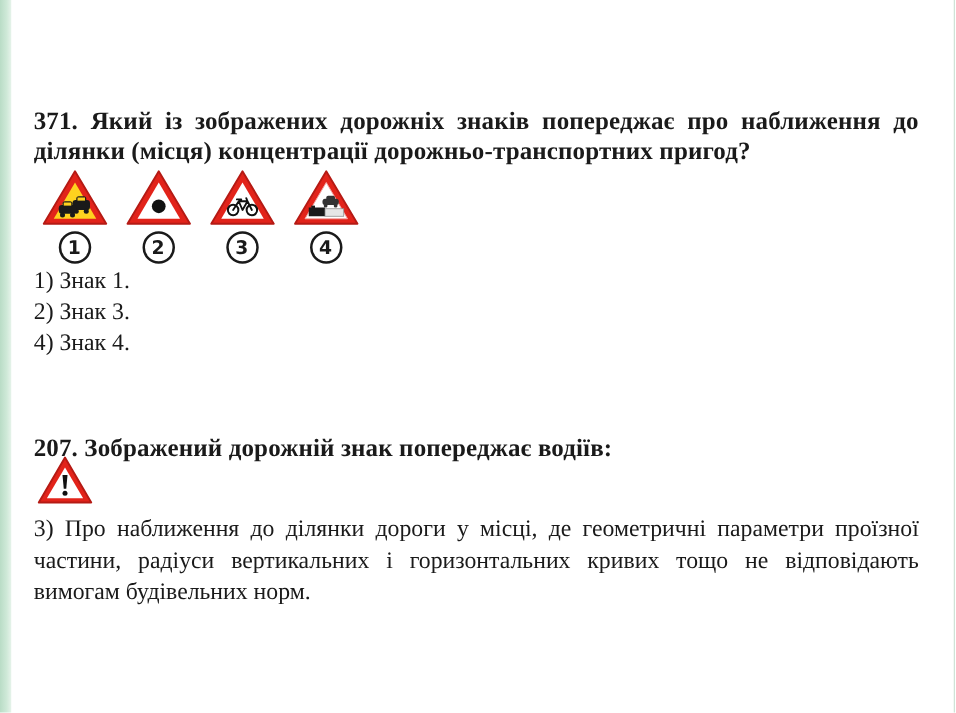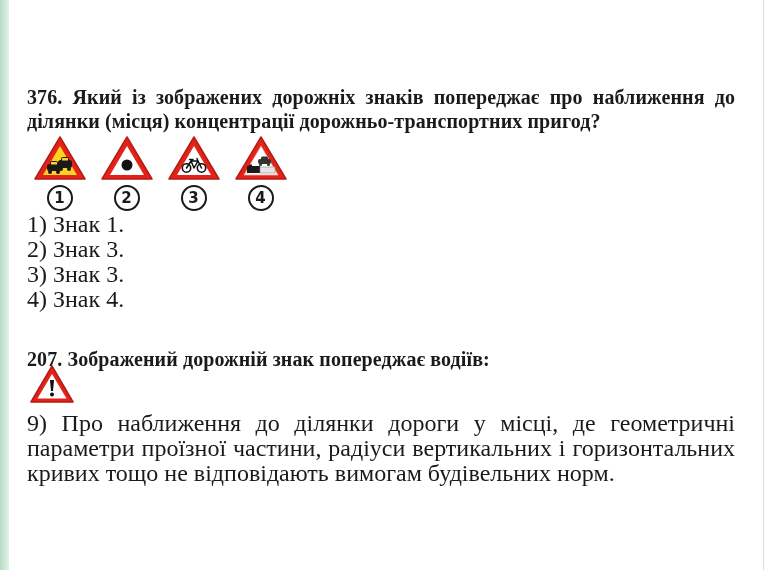--- a/index.html
+++ b/index.html
@@ -77,21 +77,21 @@
       font-family: "DejaVu Sans", "Liberation Sans", sans-serif;
       font-weight: bold;
       font-size: 15px;
       color: #1a1a1a;
       box-sizing: content-box;
     }
     .answers {
       list-style: none;
       margin: 0;
       padding: 0;
-      font-size: 24px;
+      font-size: 19px;
       line-height: 25px;
     }
     .q206-answers {
       position: absolute;
       top: 212px;
       left: 0;
     }
     .q207-title {
       position: absolute;
       top: 347px;
@@ -116,21 +116,21 @@
   </style>
 </head>
 <body>
 
 <div class="left-bar"></div>
 <div class="right-line"></div>
 
 <div class="page">
 
   <section>
-    <p class="q-title q206-title">376. Який із зображених дорожніх знаків попереджає про наближення до ділянки (місця) концентрації дорожньо-транспортних пригод?</p>
+    <p class="q-title q206-title">371. Який із зображених дорожніх знаків попереджає про наближення до ділянки (місця) концентрації дорожньо-транспортних пригод?</p>
 
     <div class="signs-row">
 
       <div class="sign-cell">
         <svg class="sign" viewBox="0 0 54 46">
           <path d="M27 2 L52 44 L2 44 Z" fill="#e2231a" stroke="#b51a14" stroke-width="1.5" stroke-linejoin="round"></path>
           <path d="M27 11 L44 40 L10 40 Z" fill="#ffd21f"></path>
 
           <rect x="25" y="25" width="14" height="8" rx="2.5" fill="#1a1a1a"></rect>
           <rect x="28" y="22" width="8" height="5" rx="2" fill="#1a1a1a"></rect>
@@ -179,33 +179,32 @@
           <circle cx="34.5" cy="29.5" r="1.5" fill="#333"></circle>
           <rect x="15" y="29.5" width="3" height="2" fill="#1a1a1a"></rect>
         </svg>
         <div class="num-circle">4</div>
       </div>
     </div>
 
     <ul class="answers q206-answers">
       <li>1) Знак 1.</li>
       <li>2) Знак 3.</li>
-      <li>3) Знак 3.</li>
       <li>4) Знак 4.</li>
     </ul>
   </section>
 
   <section>
     <p class="q-title q207-title">207. Зображений дорожній знак попереджає водіїв:</p>
 
     <svg class="q207-sign" viewBox="0 0 46 40">
       <path d="M23 2 L44 38 L2 38 Z" fill="#e2231a" stroke="#b51a14" stroke-width="1.5" stroke-linejoin="round"></path>
       <path d="M23 10 L37.5 34.5 L8.5 34.5 Z" fill="#ffffff"></path>
       <path d="M21 16 L25 16 L24 27 L22 27 Z" fill="#111"></path>
       <circle cx="23" cy="30.5" r="2" fill="#111"></circle>
     </svg>
 
     <ul class="answers q207-answers">
-      <li>9) Про наближення до ділянки дороги у місці, де геометричні параметри проїзної частини, радіуси вертикальних і горизонтальних кривих тощо не відповідають вимогам будівельних норм.</li>
+      <li>3) Про наближення до ділянки дороги у місці, де геометричні параметри проїзної частини, радіуси вертикальних і горизонтальних кривих тощо не відповідають вимогам будівельних норм.</li>
     </ul>
   </section>
 
 </div>
 
 </body></html>

